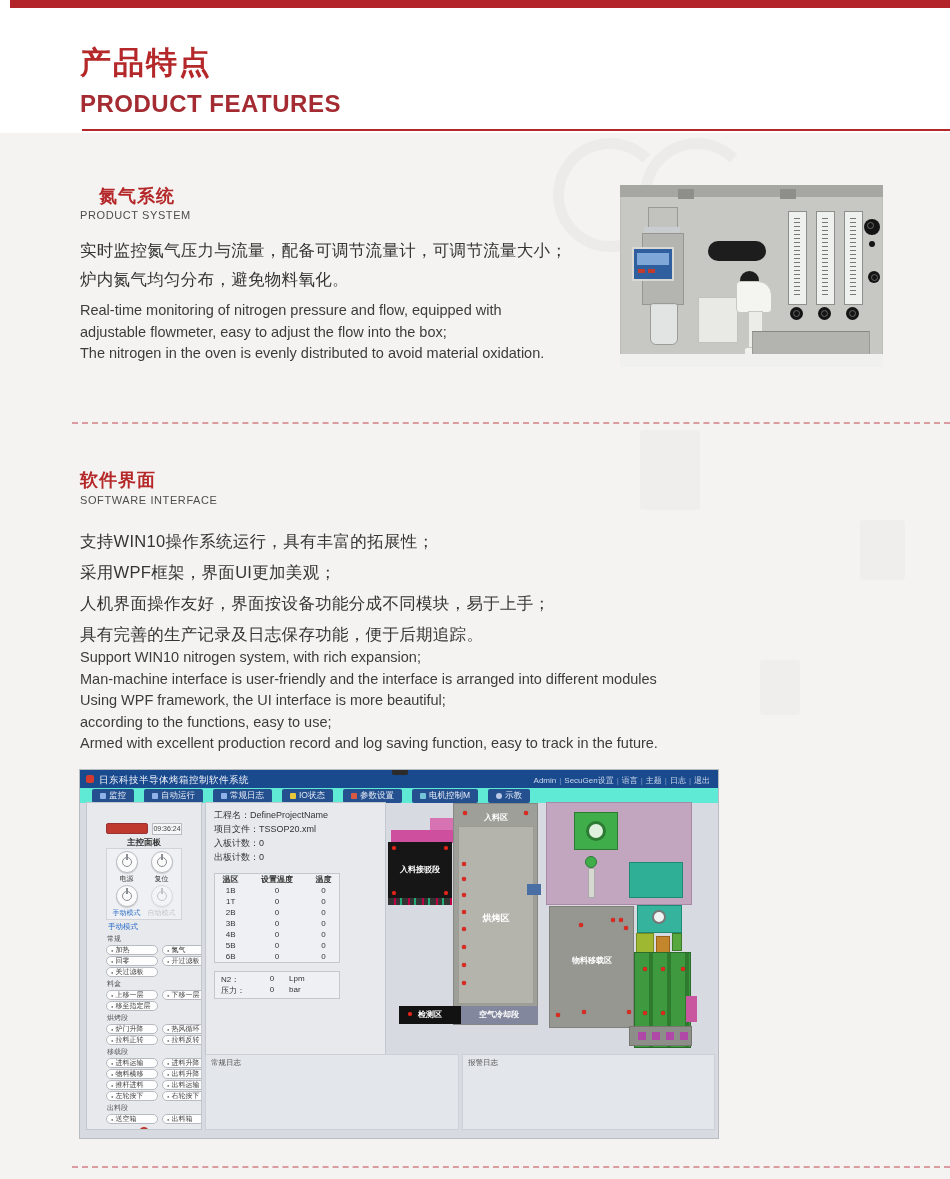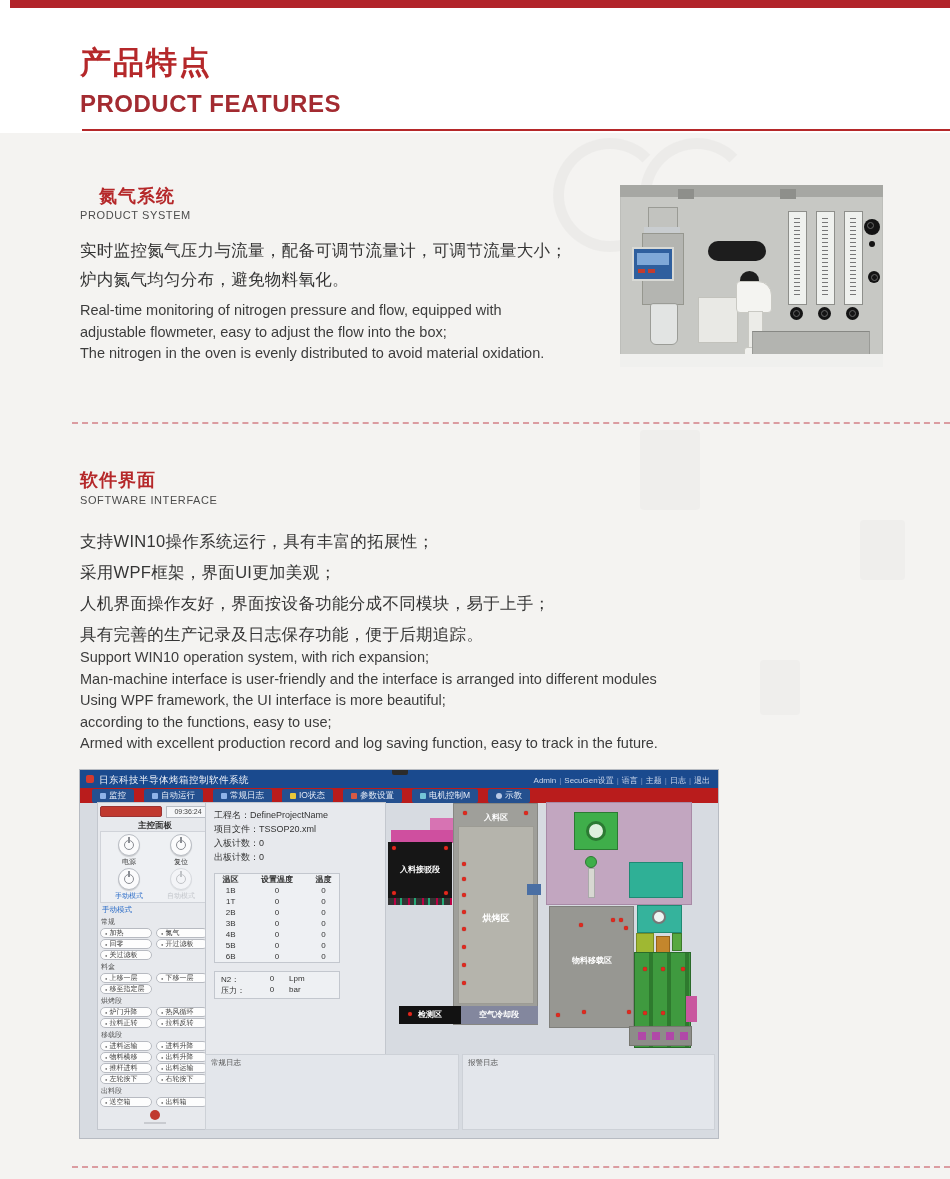--- a/index.html
+++ b/index.html
@@ -52,31 +52,31 @@
   .graybar{position:absolute;left:132px;top:146px;width:116px;height:24px;background:#b3b4b0;border:1px solid #9a9b97;border-top-color:#878884;}
 
   
   .app{left:80px;top:770px;width:638px;height:368px;background:#d7dbe1;box-shadow:0 0 0 1px #b7bbc2;font-family:"Liberation Sans","DejaVu Sans",sans-serif;}
   .app-titlebar{position:absolute;left:0;top:0;right:0;height:18px;background:#1a4a8e;color:#f2f5fa;}
   .app-ico{position:absolute;left:6px;top:5px;width:8px;height:8px;background:#d43a2e;border-radius:2px;}
   .app-title{position:absolute;left:19px;top:4px;font-size:9.5px;letter-spacing:0.5px;}
   .app-menu{position:absolute;right:8px;top:5px;font-size:8px;color:#cdd8ec;}
   .app-menu .sep{color:#7e97c4;margin:0 3px;}
   .notch{position:absolute;left:312px;top:0;width:16px;height:5px;background:#2b2b2b;border-radius:0 0 2px 2px;}
-  .app-tabs{position:absolute;left:0;top:18px;right:0;height:15px;background:#b91c1c;display:flex;align-items:center;gap:10px;padding-left:12px;}
+  .app-tabs{position:absolute;left:0;top:18px;right:0;height:15px;background:#5eead4;display:flex;align-items:center;gap:10px;padding-left:12px;}
   .tab{display:inline-flex;align-items:center;gap:3px;font-size:8.5px;color:#e2e9f5;background:#24508f;border-radius:2px;padding:1px 8px;}
   .tab .tico{width:6px;height:6px;border-radius:1px;background:#8fb3e8;display:inline-block;}
   .tab:nth-child(4) .tico{background:#e8c83a;}
   .tab:nth-child(5) .tico{background:#d85a44;}
   .tab:nth-child(6) .tico{background:#74c4d8;}
   .tab:nth-child(7) .tico{background:#b9c9e6;border-radius:50%;}
 
   .panel{position:absolute;background:#e7e9ed;border:1px solid #c3c7ce;}
   
-  .cpanel{left:6px;top:32px;width:116px;height:328px;padding:2px;box-sizing:border-box;overflow:hidden;font-size:7px;margin-left:11px;}
+  .cpanel{left:6px;top:32px;width:116px;height:328px;padding:19px;box-sizing:border-box;overflow:hidden;font-size:7px;}
   .cp-top{display:flex;gap:4px;align-items:center;height:13px;margin-bottom:2px;}
   .cp-progress{width:60px;height:9px;background:#c0392f;border:1px solid #933;border-radius:2px;}
   .cp-time{width:42px;height:10px;background:#f5f6f8;border:1px solid #b9bdc4;font-size:7px;text-align:center;color:#444;line-height:10px;}
   .cp-title{text-align:center;font-size:8.5px;font-weight:bold;color:#333;height:11px;}
   .cp-box{background:#eef0f3;border:1px solid #d0d3d9;padding:2px 2px 1px;margin-bottom:2px;}
   .rb-grid{display:grid;grid-template-columns:1fr 1fr;row-gap:1px;}
   .rb{text-align:center;}
   .rb .circ{width:20px;height:20px;border-radius:50%;background:#fbfbfc;border:1px solid #b9bdc4;margin:0 auto;position:relative;box-shadow:0 1px 1px rgba(0,0,0,0.15);}
   .rb .circ::before{content:'';position:absolute;left:5px;top:5px;width:8px;height:8px;border:1.5px solid #8a8d93;border-radius:50%;}
   .rb .circ::after{content:'';position:absolute;left:9px;top:2px;width:2px;height:6px;background:#8a8d93;}
@@ -196,21 +196,21 @@
 
   <div class="abs sec-zh" style="left:80px;top:468px;">软件界面</div>
   <div class="abs sec-en" style="left:80px;top:494px;">SOFTWARE INTERFACE</div>
   <div class="abs zh-lines" style="left:80px;top:526px;width:640px;line-height:31px;">
       <div>支持WIN10操作系统运行，具有丰富的拓展性；</div>
       <div>采用WPF框架，界面UI更加美观；</div>
       <div>人机界面操作友好，界面按设备功能分成不同模块，易于上手；</div>
       <div>具有完善的生产记录及日志保存功能，便于后期追踪。</div>
     </div>
   <div class="abs en-lines" style="left:80px;top:647px;width:640px;">
-      <div>Support WIN10 operation system, with rich expansion;</div>
+      <div>Support WIN10 nitrogen system, with rich expansion;</div>
       <div>Man-machine interface is user-friendly and the interface is arranged into different modules</div>
       <div>Using WPF framework, the UI interface is more beautiful;</div>
       <div>according to the functions, easy to use;</div>
       <div>Armed with excellent production record and log saving function, easy to track in the future.</div>
     </div>
 
   <div class="abs app">
     <div class="app-titlebar">
       <span class="app-ico"></span>
       <span class="app-title">日东科技半导体烤箱控制软件系统</span>

